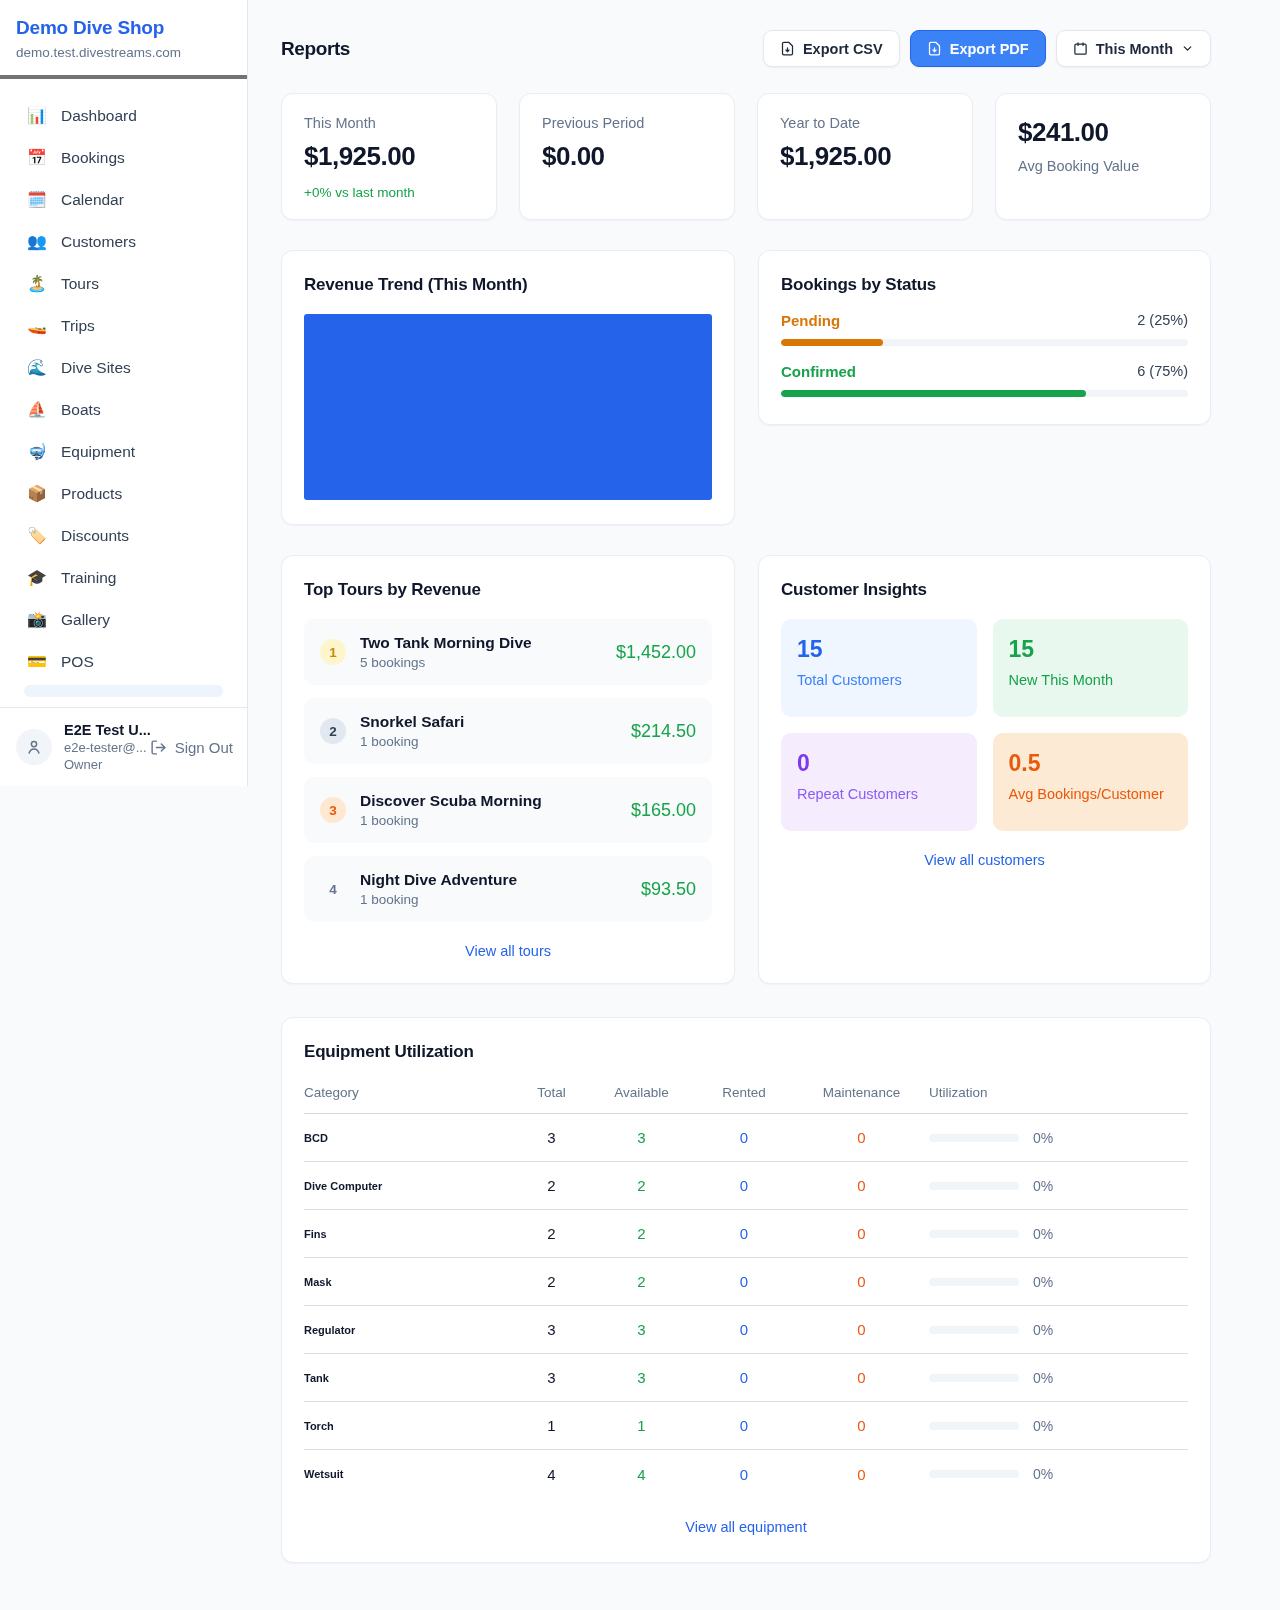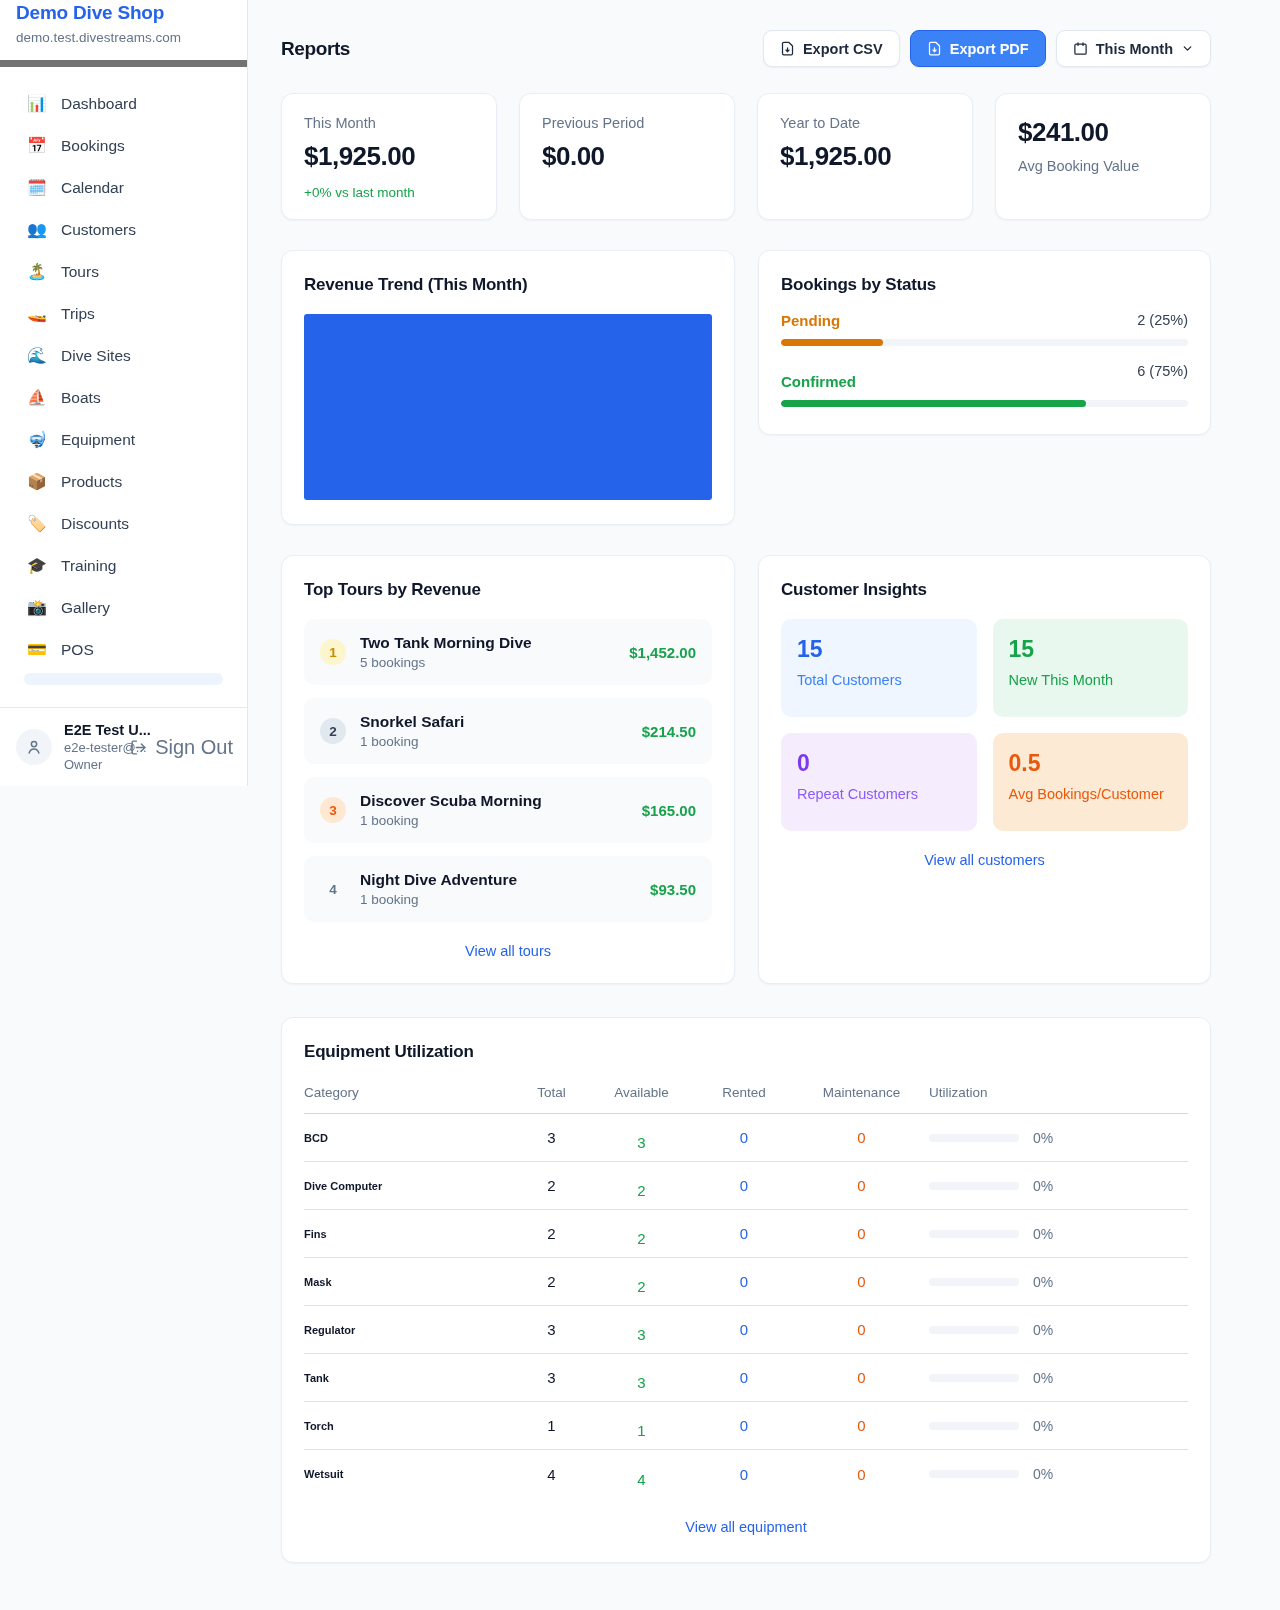--- a/index.html
+++ b/index.html
@@ -6,21 +6,21 @@
   html,body { width:1280px; height:1610px; }
   body {
     font-family:"Liberation Sans", sans-serif;
     background:#f8fafc; color:#0f172a; position:relative; overflow:hidden;
   }
   
   .sidebar {
     position:absolute; top:0; left:0; width:248px; height:786px;
     background:#ffffff; border-right:1px solid #e2e8f0;
   }
-  .sidebar-header { padding:2px 16px 15px; border-bottom:7px solid #737373; }
+  .sidebar-header { padding:17px 16px 15px; border-bottom:4px solid #737373; }
   .brand { color:#2563eb; font-size:19px; font-weight:700; letter-spacing:-0.2px; }
   .brand-sub { margin-top:6px; font-size:13.5px; color:#64748b; }
   .nav { padding:18px 12px 0; }
   .nav-item {
     display:flex; align-items:center; gap:13px;
     padding:9px 14px; margin-bottom:5px; border-radius:8px;
     font-size:15.5px; color:#334155; cursor:pointer;
   }
   .nav-icon { width:22px; font-size:16px; text-align:center; flex:none; }
   .nav-sliver { height:12px; margin:2px 12px 0; background:#edf4fe; border-radius:8px; }
@@ -29,21 +29,21 @@
     border-top:1px solid #e2e8f0; padding:14px 14px 14px 16px;
     display:flex; align-items:center; gap:12px;
   }
   .avatar {
     width:36px; height:36px; border-radius:50%; background:#f1f5f9; flex:none;
     display:flex; align-items:center; justify-content:center; color:#64748b;
   }
   .user-info { flex:1; min-width:0; }
   .user-name { font-size:14.5px; font-weight:700; white-space:nowrap; }
   .user-email,.user-role { font-size:13px; color:#64748b; margin-top:2px; white-space:nowrap; }
-  .signout { display:flex; align-items:center; gap:8px; color:#64748b; font-size:20px; flex:none; cursor:pointer; }
+  .signout { display:flex; align-items:center; gap:8px; color:#64748b; font-size:15px; flex:none; cursor:pointer; }
 
   
   .main { margin-left:248px; padding:30px 0 40px 33px; width:963px; }
   .page-header { width:930px; display:flex; justify-content:space-between; align-items:center; margin-bottom:26px; }
   .page-title { font-size:19px; font-weight:700; letter-spacing:-0.4px; color:#0f172a; }
   .header-actions { display:flex; gap:10px; }
   .btn {
     display:flex; align-items:center; gap:8px; height:37px; padding:0 16px;
     border-radius:9px; font-size:14.5px; font-weight:700;
     background:#fff; border:1px solid #e2e8f0; color:#1e293b;
@@ -86,42 +86,42 @@
   .tour-row { display:flex; align-items:center; gap:14px; background:#f8fafc; border-radius:10px; padding:13px 16px; margin-top:13px; min-height:66px; }
   .tour-row.first { margin-top:19px; }
   .rank { width:26px; height:26px; border-radius:50%; display:flex; align-items:center; justify-content:center; font-size:13.5px; font-weight:700; flex:none; }
   .rank-1 { background:#fdf6cd; color:#ca8a04; }
   .rank-2 { background:#e2e8f0; color:#334155; }
   .rank-3 { background:#ffe8d1; color:#ea580c; }
   .rank-4 { background:transparent; color:#64748b; }
   .tour-info { flex:1; min-width:0; }
   .tour-name { font-size:15.5px; font-weight:700; }
   .tour-sub { font-size:13.5px; color:#64748b; margin-top:3px; }
-  .tour-amount { font-size:15px; font-weight:700; color:#16a34a; flex:none; }
+  .tour-amount { font-size:18px; font-weight:400; color:#16a34a; flex:none; }
   .card-link { display:block; text-align:center; color:#2563eb; font-size:14.5px; margin-top:21px; text-decoration:none; cursor:pointer; }
 
   .tiles { display:grid; grid-template-columns:1fr 1fr; gap:16px; margin-top:19px; }
   .tile { border-radius:10px; padding:17px 16px; height:98px; }
   .tile-value { font-size:23px; font-weight:700; }
   .tile-label { font-size:14.5px; margin-top:9px; }
   .tile-blue { background:#eff6ff; } .tile-blue .tile-value { color:#2563eb; } .tile-blue .tile-label { color:#3b82f6; }
   .tile-green { background:#e8f8ee; } .tile-green .tile-value { color:#16a34a; } .tile-green .tile-label { color:#16a34a; }
   .tile-purple { background:#f5ecfe; } .tile-purple .tile-value { color:#7c3aed; } .tile-purple .tile-label { color:#8b5cf6; }
   .tile-orange { background:#fcead4; } .tile-orange .tile-value { color:#ea580c; } .tile-orange .tile-label { color:#ea580c; }
 
   .equip-card { width:930px; padding:24px 22px 27px; }
   .equip-table { margin-top:15px; }
   .t-head, .t-row { display:grid; grid-template-columns:210px 75px 105px 100px 135px 1fr; align-items:center; }
   .t-head { padding:8px 0 13px; font-size:13.5px; color:#64748b; border-bottom:1px solid #cfd8e3; }
   .t-row { height:48px; border-bottom:1px solid #d9e0e9; font-size:15px; }
   .t-row:last-of-type { border-bottom:none; }
   .cell-c { text-align:center; }
   .cell-cat { font-weight:700; font-size:11px; }
   .c-dark { color:#0f172a; }
-  .c-green { color:#16a34a;margin-top:10px; }
+  .c-green { color:#16a34a; }
   .c-blue { color:#2563eb; }
   .c-orange { color:#ea580c; }
   .u-cell { display:flex; align-items:center; }
   .u-bar { width:90px; height:8px; background:#f1f5f9; border-radius:99px; margin-right:14px; overflow:hidden; }
   .u-fill { height:100%; background:#2563eb; border-radius:99px; }
   .u-text { font-size:14px; color:#64748b; }
 </style>
 </head>
 <body>
 

